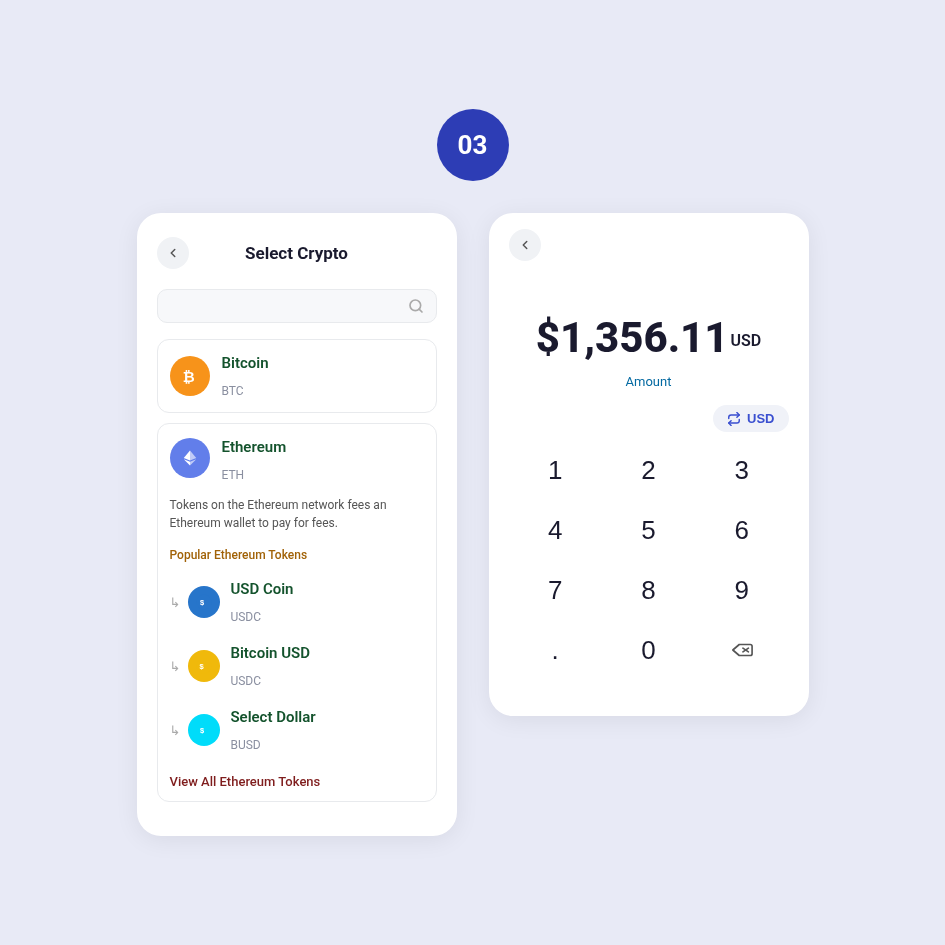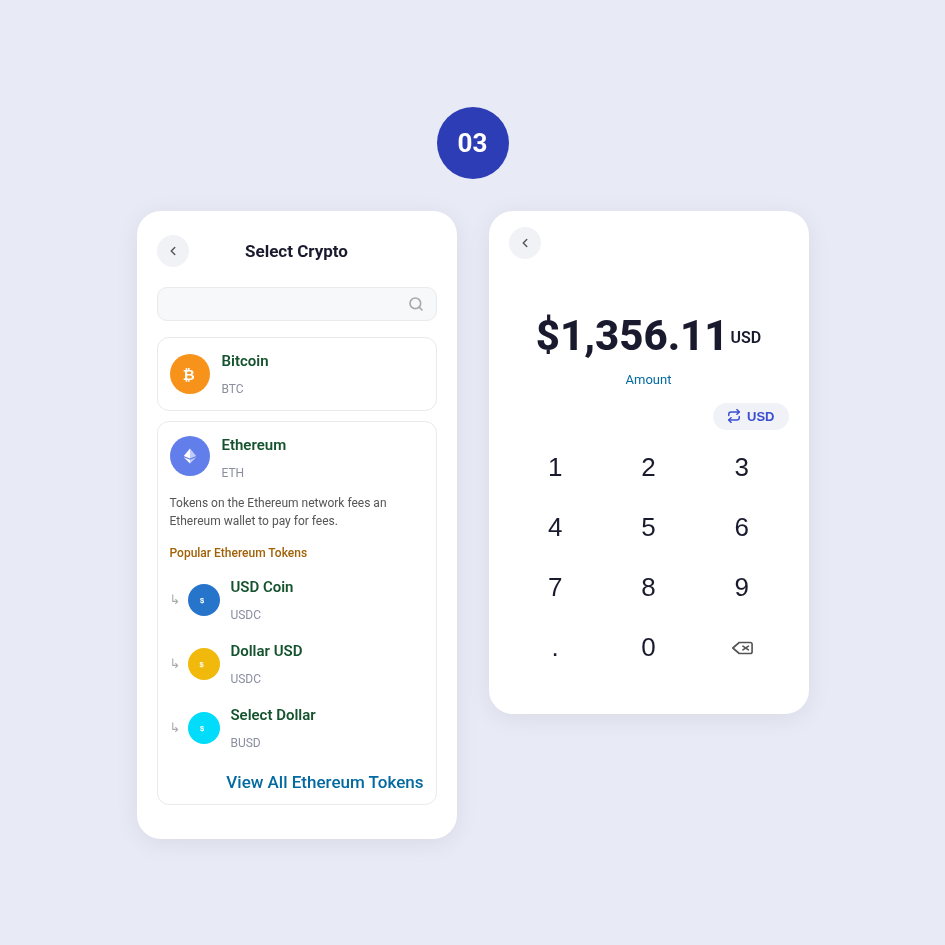--- a/index.html
+++ b/index.html
@@ -192,24 +192,24 @@
       height: 32px;
       border-radius: 50%;
       display: flex;
       align-items: center;
       justify-content: center;
       margin-right: 10px;
       flex-shrink: 0;
     }
 
     .view-all-link {
-      text-align: right;
+      text-align: left;
       padding: 12px;
-      color: #0369a1;
-      font-size: 17px;
+      color: #7f1d1d;
+      font-size: 13px;
       font-weight: 500;
       cursor: pointer;
     }
 
     
     .panel-right {
       background: white;
       border-radius: 24px;
       padding: 16px 20px 20px;
       width: 320px;
@@ -373,21 +373,21 @@
 
       <div class="sub-token">
         <span class="sub-arrow">↳</span>
         <div class="sub-icon busd-icon">
           <svg width="18" height="18" viewBox="0 0 24 24">
             <circle cx="12" cy="12" r="10" fill="#f0b90b"></circle>
             <text x="6" y="16" font-size="10" fill="white" font-weight="700" font-family="Arial">$</text>
           </svg>
         </div>
         <div>
-          <div class="crypto-name">Dollar USD</div>
+          <div class="crypto-name">Bitcoin USD</div>
           <div class="crypto-ticker">USDC</div>
         </div>
       </div>
 
       <div class="sub-token">
         <span class="sub-arrow">↳</span>
         <div class="sub-icon gusd-icon">
           <svg width="18" height="18" viewBox="0 0 24 24">
             <circle cx="12" cy="12" r="10" fill="#00dcfa"></circle>
             <text x="6.5" y="16" font-size="10" fill="white" font-weight="700" font-family="Arial">$</text>

